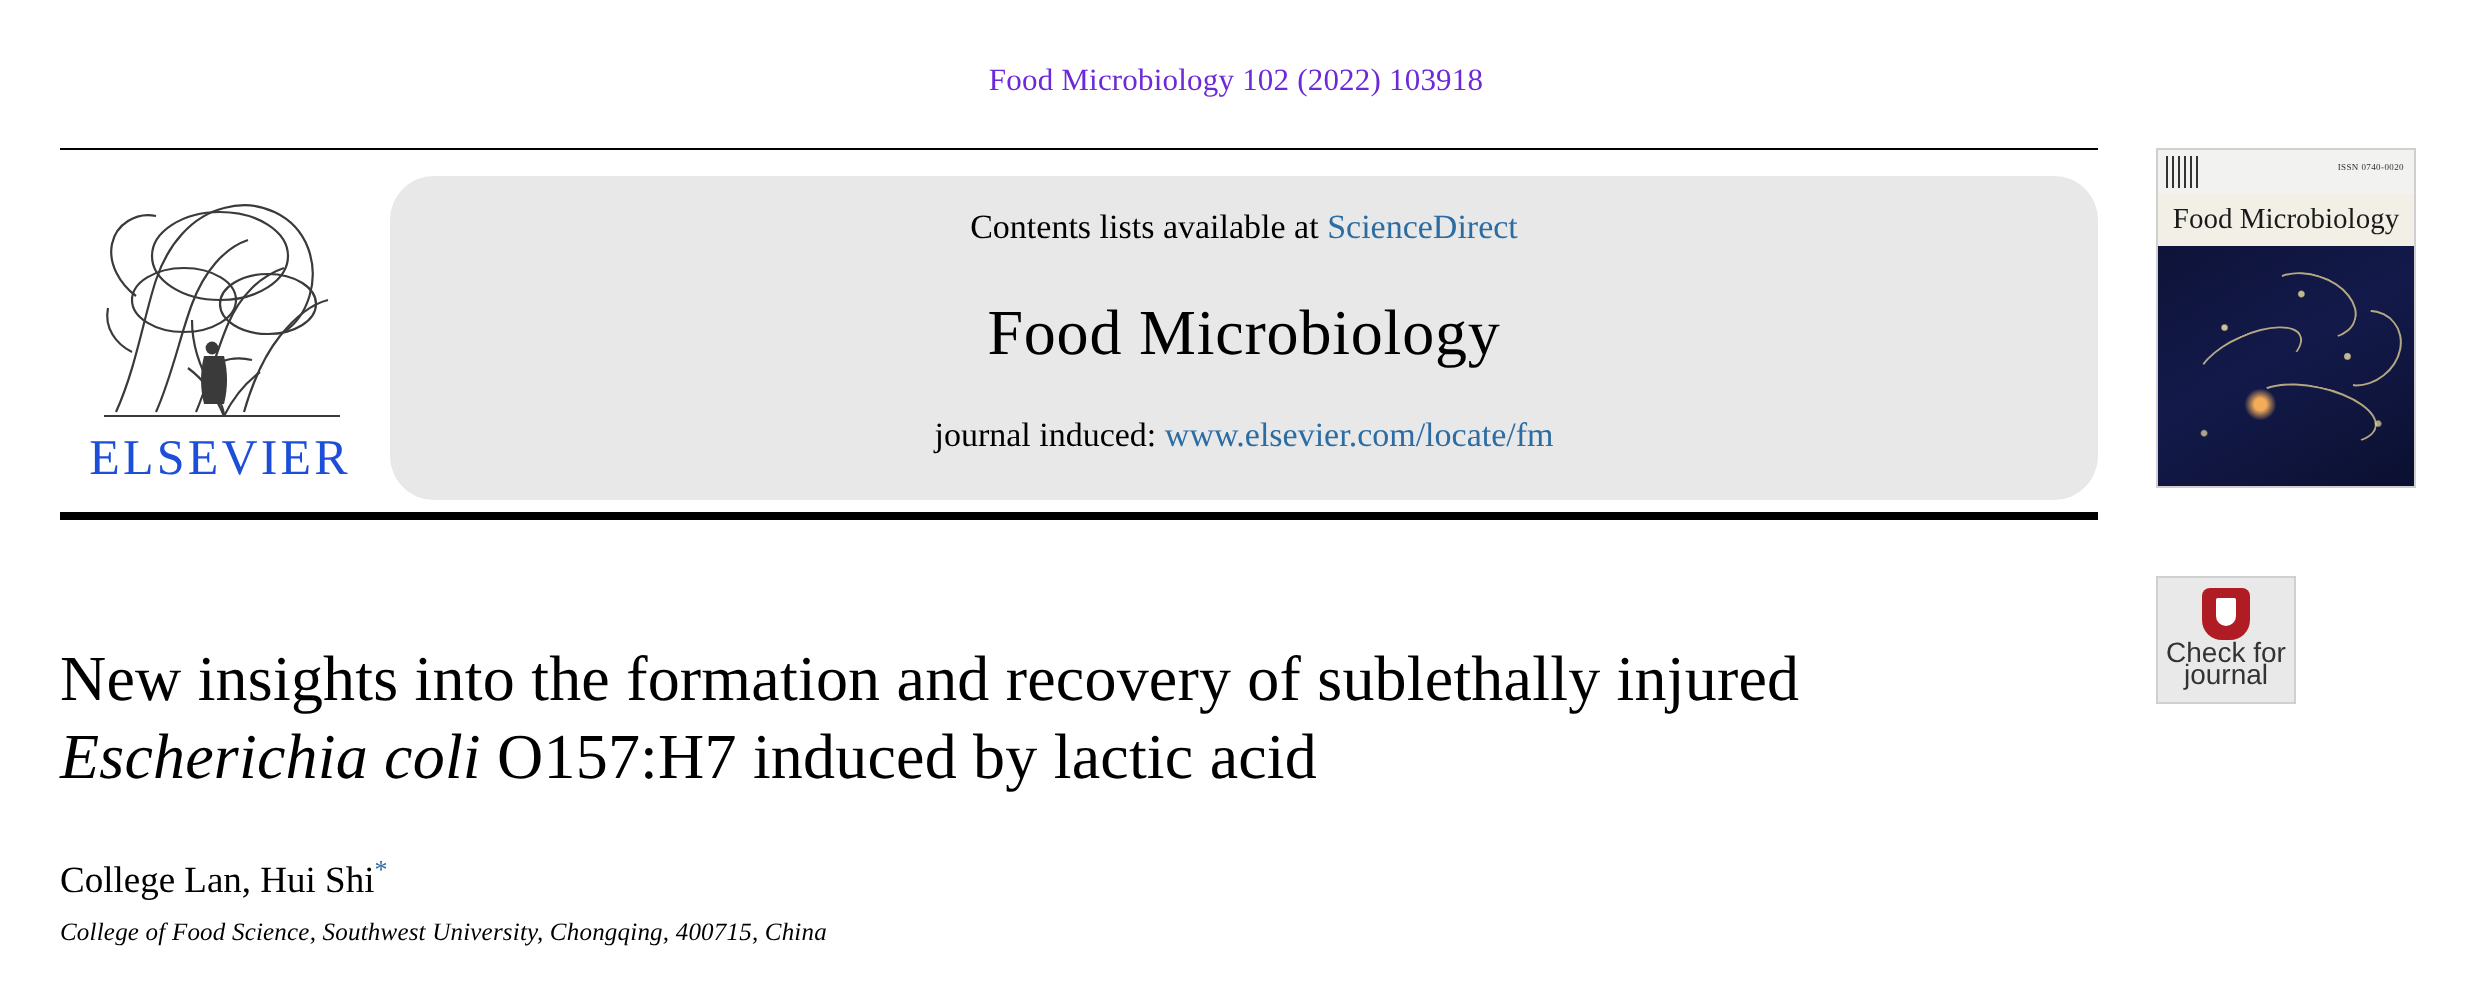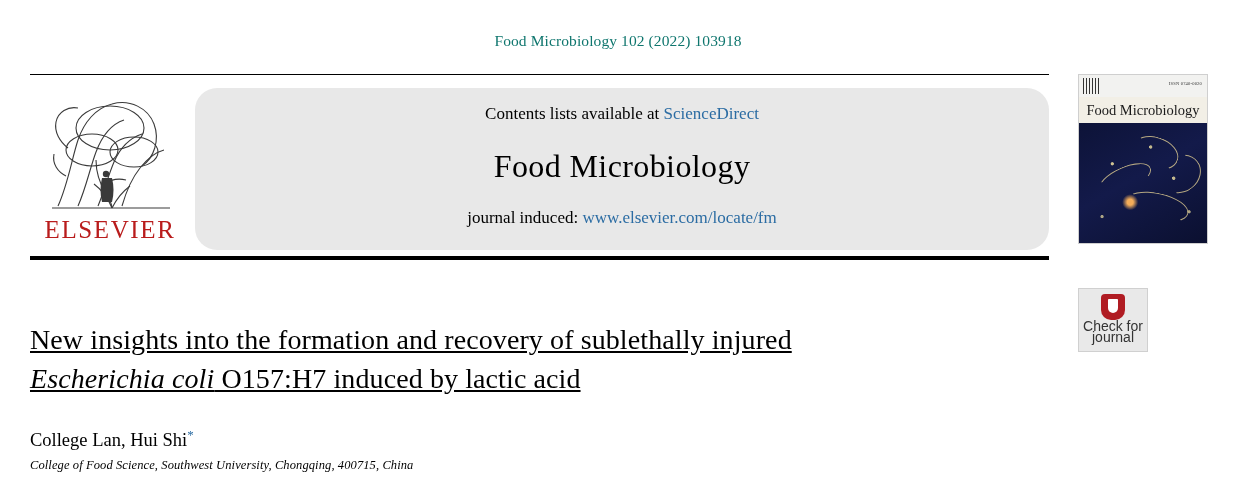--- a/index.html
+++ b/index.html
@@ -18,21 +18,21 @@
 
   
   .running-head {
     position: absolute;
     top: 32px;
     left: 0;
     width: 1236px;
     text-align: center;
     font-family: "Liberation Serif", serif;
     font-size: 15.5px;
-    color: #0f766e;
+    color: #6d28d9;
     letter-spacing: 0.1px;
   }
 
   
   .masthead {
     position: absolute;
     top: 74px;
     left: 30px;
     width: 1176px;
     height: 180px;
@@ -61,21 +61,21 @@
   }
   .elsevier-word {
     position: absolute;
     top: 128px;
     left: 0;
     width: 160px;
     text-align: center;
     font-family: "Liberation Serif", serif;
     font-size: 25px;
     letter-spacing: 1.6px;
-    color: #b91c1c;
+    color: #1d4ed8;
   }
 
   .journal-band {
     position: absolute;
     top: 14px;
     left: 165px;
     width: 854px;
     height: 162px;
     background: #e8e8e8;
     border-radius: 22px;
@@ -191,24 +191,23 @@
   }
 
   
   .article {
     position: absolute;
     top: 320px;
     left: 30px;
     width: 1010px;
   }
   .title {
-    font-size: 28px;
+    font-size: 32px;
     line-height: 39px;
     letter-spacing: 0.1px;
-    text-decoration: underline;
   }
   .title .it {
     font-style: italic;
   }
   .authors {
     margin-top: 29px;
     font-size: 18.5px;
   }
   .authors .star {
     color: #2b6ca3;

